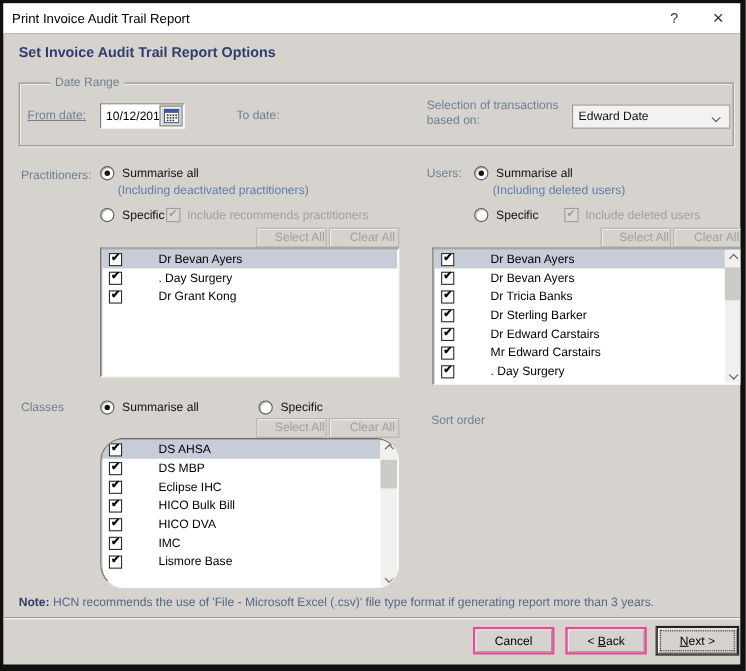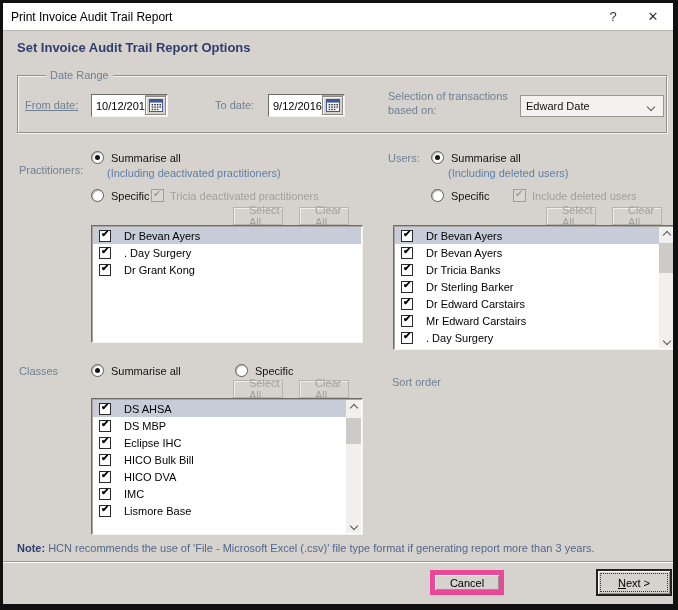--- a/index.html
+++ b/index.html
@@ -41,45 +41,45 @@
   .chev.up { transform:rotate(-135deg); }
   
   .radio { position:absolute; width:13px; height:13px; border-radius:50%; background:#fff;
            border:1px solid #5d5b57; box-shadow:inset 1px 1px 1px #b9b6b1; }
   .radio.checked::after { content:""; position:absolute; left:3px; top:3px; width:5px; height:5px;
                           border-radius:50%; background:#151515; }
   
   .dcheck { position:absolute; width:13px; height:13px; background:#dad7d2; border:1px solid #a09d97; }
   .dcheck::after { content:"✔"; position:absolute; left:1px; top:-2px; font-size:10px; color:#a09d97; }
   
-  .flatbtn { position:absolute; width:50px; height:18px; background:#d6d3ce;
+  .flatbtn { position:absolute; width:64px; height:18px; background:#d6d3ce;
              border:1px solid #b7b4ae; box-shadow:inset 1px 1px 0 #efeeea;
              font-size:11px; color:#a2a09a; display:flex; align-items:center; justify-content:center;padding-left:15px; }
   
   .listbox { position:absolute; background:#fff; border:1px solid; overflow:hidden;
              border-color:#6f6d68 #f4f3f0 #f4f3f0 #6f6d68; box-shadow:inset 1px 1px 0 #a8a5a0; }
   .lrows { position:absolute; inset:1px; overflow:hidden; }
-  .lrow { height:17px; display:flex; align-items:center; }
+  .lrow { height:17px; display:flex; align-items:center;gap:20px; }
   .lrow.sel { background:#c6cdd8; }
   .cb { width:12px; height:12px; background:#fff; border:1px solid #2b2b2b; margin-left:6px;
         position:relative; flex:none; }
   .cb::after { content:"✔"; position:absolute; left:1px; top:-3px; font-size:10px; font-weight:bold; color:#000; }
   .ltext { font-size:11px; color:#000; margin-left:13px; white-space:nowrap; }
   
   .vsb { position:absolute; top:1px; bottom:1px; right:1px; width:15px; background:#f1f0ee; }
   .sbbtn { position:absolute; left:0; width:15px; height:15px; display:flex; align-items:center; justify-content:center; }
   .sbbtn.up { top:0; } .sbbtn.dn { bottom:0; }
   .sbthumb { position:absolute; left:0; width:15px; background:#cdcbc7; }
   
   .noteline { position:absolute; left:14px; top:539px; font-size:11px; color:#52678a; }
   .noteline b { color:#2f3c6e; }
   .divider { position:absolute; left:0; right:0; top:558px; height:2px;
              border-top:1px solid #9b988f; border-bottom:1px solid #fbfaf7; }
   .btn { position:absolute; top:567px; width:74px; height:25px; background:#d6d3ce;
-         border:5px solid #ec4899; box-shadow:inset 1px 1px 0 #fbfaf8, inset -1px -1px 0 #989590;
+         border:2px solid #ec4899; box-shadow:inset 1px 1px 0 #fbfaf8, inset -1px -1px 0 #989590;
          font-size:11px; color:#000; display:flex; align-items:center; justify-content:center; }
   .btn.default { border:1px solid #222; box-shadow:0 0 0 1px #222, inset 1px 1px 0 #fbfaf8, inset -1px -1px 0 #989590;
                  outline:1px dotted #333; outline-offset:-4px; }
   .key { text-decoration:underline; }
 </style>
 </head>
 <body>
 
 <div class="screen">
 
@@ -115,56 +115,34 @@
             <rect x="7.8" y="7.4" width="1.6" height="1.4"></rect>
             <rect x="10.4" y="7.4" width="1.6" height="1.4"></rect>
           <rect x="2.6" y="9.8" width="1.6" height="1.4"></rect>
             <rect x="5.2" y="9.8" width="1.6" height="1.4"></rect>
             <rect x="7.8" y="9.8" width="1.6" height="1.4"></rect>
         </g>
       </svg>
     </div>
   </div>
   <div class="lbl" style="left:212px; top:96px;">To date:</div>
-  <div class="datebox" style="left:265px; top:91px; width:77px;">
-    <input class="datefield" value="9/12/2016" style="">
-    <div class="calbtn">
-      <svg width="14" height="13" viewBox="0 0 14 13">
-        <rect x="0.5" y="0.5" width="13" height="12" fill="#fff" stroke="#3a57a0"></rect>
-        <rect x="1" y="1" width="12" height="2.6" fill="#3a57a0"></rect>
-        <g fill="#333">
-          <rect x="2.6" y="5" width="1.6" height="1.4"></rect>
-            <rect x="5.2" y="5" width="1.6" height="1.4"></rect>
-            <rect x="7.8" y="5" width="1.6" height="1.4"></rect>
-            <rect x="10.4" y="5" width="1.6" height="1.4"></rect>
-          <rect x="2.6" y="7.4" width="1.6" height="1.4"></rect>
-            <rect x="5.2" y="7.4" width="1.6" height="1.4"></rect>
-            <rect x="7.8" y="7.4" width="1.6" height="1.4"></rect>
-            <rect x="10.4" y="7.4" width="1.6" height="1.4"></rect>
-          <rect x="2.6" y="9.8" width="1.6" height="1.4"></rect>
-            <rect x="5.2" y="9.8" width="1.6" height="1.4"></rect>
-            <rect x="7.8" y="9.8" width="1.6" height="1.4"></rect>
-        </g>
-      </svg>
-    </div>
-  </div>
   <div class="lbl" style="left:385px; top:86px; width:132px; line-height:14px;">Selection of transactions based on:</div>
   <div class="combo" style="left:517px; top:92px; width:144px;">
     <span>Edward Date</span>
     <span class="chev down"></span>
   </div>
 
-  <div class="lbl" style="left:16px; top:161px;text-align:center;">Practitioners:</div>
+  <div class="lbl" style="left:16px; top:151px;text-align:center;">Practitioners:</div>
   <div class="radio checked" style="left:88px; top:148px;"></div>
   <div class="blacklbl" style="position:absolute; left:108px; top:149px;">Summarise all</div>
   <div class="bluenote" style="left:104px; top:164px;">(Including deactivated practitioners)</div>
   <div class="radio" style="left:88px; top:186px;"></div>
   <div class="blacklbl" style="position:absolute; left:108px; top:187px;">Specific</div>
   <div class="dcheck" style="left:148px; top:186px;"></div>
-  <div class="disabledlbl" style="position:absolute; left:167px; top:187px;">Tricia deactivated practitioners</div>
+  <div class="disabledlbl" style="position:absolute; left:167px; top:187px;">Include recommends practitioners</div>
   <div class="flatbtn" style="left:230px; top:204px;">Select All</div>
   <div class="flatbtn" style="left:296px; top:204px;">Clear All</div>
   <div class="listbox" style="left:88px; top:222px; width:272px; height:118px;">
     <div class="lrows">
       <div class="lrow sel">
           <span class="cb"></span>
           <span class="ltext">Dr Bevan Ayers</span>
         </div>
       <div class="lrow">
           <span class="cb"></span>
@@ -230,21 +208,21 @@
     </div>
   </div>
 
   <div class="lbl" style="left:16px; top:362px;">Classes</div>
   <div class="radio checked" style="left:88px; top:361px;"></div>
   <div class="blacklbl" style="position:absolute; left:108px; top:362px;">Summarise all</div>
   <div class="radio" style="left:232px; top:361px;"></div>
   <div class="blacklbl" style="position:absolute; left:252px; top:362px;">Specific</div>
   <div class="flatbtn" style="left:230px; top:377px;">Select All</div>
   <div class="flatbtn" style="left:296px; top:377px;">Clear All</div>
-  <div class="listbox" style="left:88px; top:395px; width:272px; height:137px;">
+  <div class="listbox" style="left:88px; top:395px; width:272px; height:137px;border-radius:22px;">
     <div class="lrows" style="right:16px;">
       <div class="lrow sel">
           <span class="cb"></span>
           <span class="ltext">DS AHSA</span>
         </div>
       <div class="lrow">
           <span class="cb"></span>
           <span class="ltext">DS MBP</span>
         </div>
       <div class="lrow">
@@ -283,17 +261,20 @@
 
   <div class="noteline">
     <b>Note:</b>
     <span>HCN recommends the use of 'File - Microsoft Excel (.csv)' file type format if generating report more than 3 years.</span>
   </div>
 
   <div class="divider"></div>
   <div class="btn" style="left:427px;">
       <span>Cancel</span>
     </div>
+  <div class="btn" style="left:511px;">
+    <span><span>&lt;  </span><span class="key">B</span><span>ack</span></span>
+  </div>
   <div class="btn default" style="left:594px;">
     <span><span class="key">N</span><span>ext  &gt;</span></span>
   </div>
 
 </div>
 
 </body></html>

